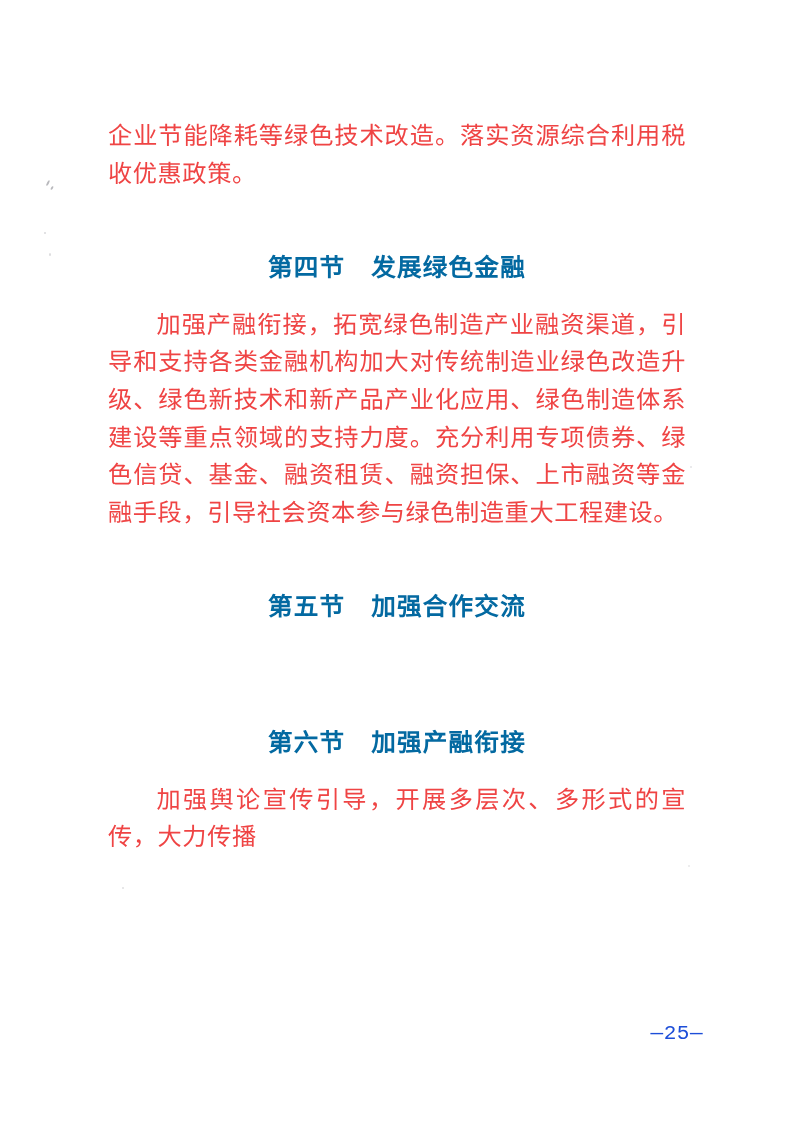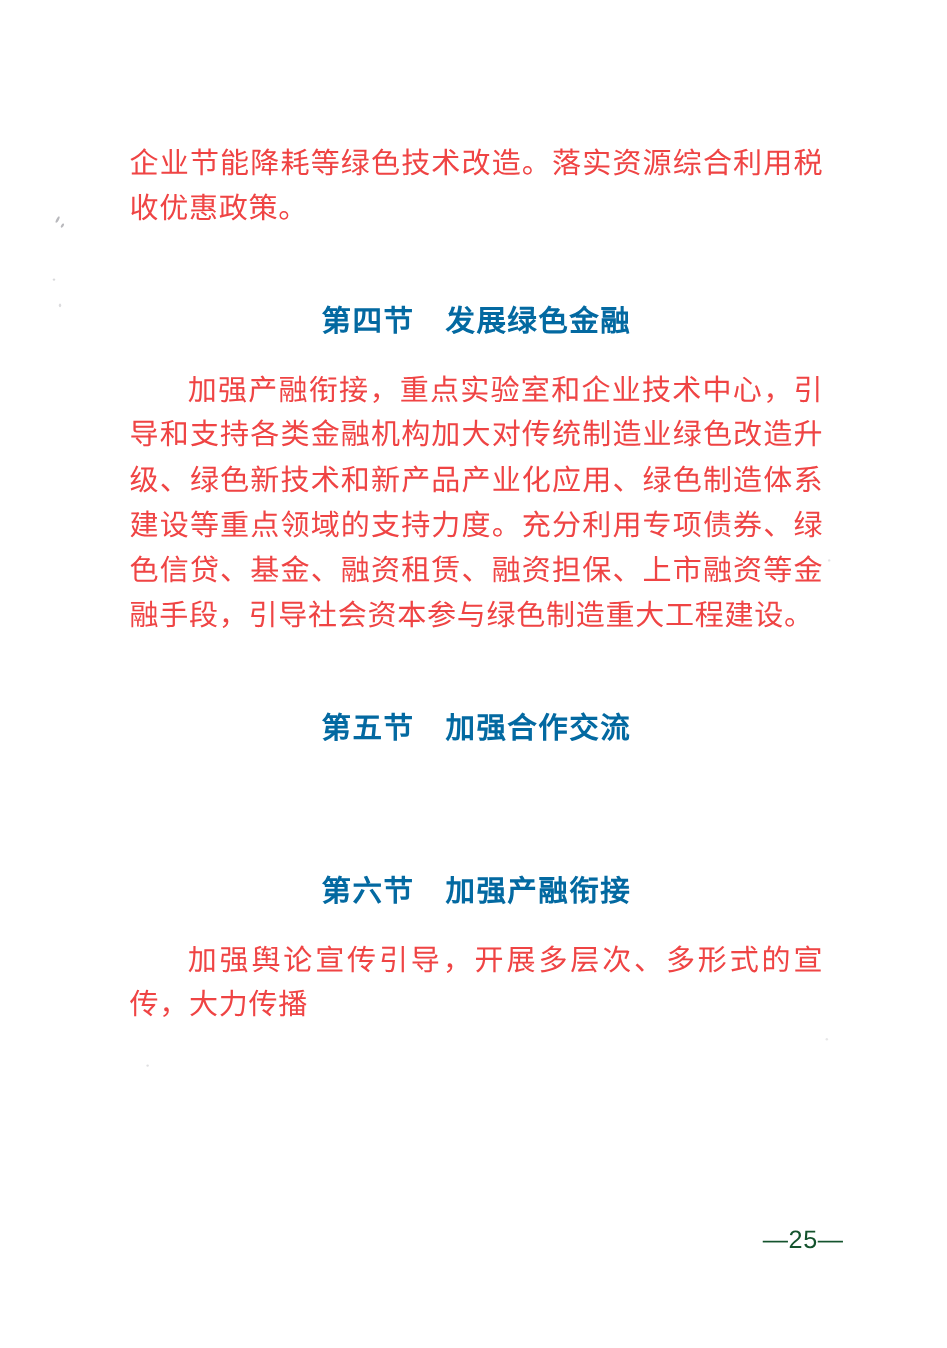--- a/index.html
+++ b/index.html
@@ -74,24 +74,24 @@
   
   .gap-lg { height: 56px; }
   .gap-sm { height: 20px; }
   .gap-xl { height: 78px; }
 
   
   .page-number {
     position: absolute;
     right: 86px;
     top: 1022px;
-    font-family: Liberation Sans, sans-serif;
+    font-family: Liberation Mono, monospace;
     font-size: 21px;
     letter-spacing: 0.5px;
-    color: #14532d;
+    color: #1d4ed8;
     white-space: pre;
   }
 </style>
 </head>
 <body>
 
 <div class="page">
 
   <span class="speck s1"></span>
   <span class="speck s2"></span>
@@ -104,21 +104,21 @@
   <div class="content">
 
     <p class="para flush">企业节能降耗等绿色技术改造。落实资源综合利用税收优惠政策。</p>
 
     <div class="gap-lg"></div>
 
     <h2 class="section-heading">第四节　发展绿色金融</h2>
 
     <div class="gap-sm"></div>
 
-    <p class="para">加强产融衔接，重点实验室和企业技术中心，引导和支持各类金融机构加大对传统制造业绿色改造升级、绿色新技术和新产品产业化应用、绿色制造体系建设等重点领域的支持力度。充分利用专项债券、绿色信贷、基金、融资租赁、融资担保、上市融资等金融手段，引导社会资本参与绿色制造重大工程建设。</p>
+    <p class="para">加强产融衔接，拓宽绿色制造产业融资渠道，引导和支持各类金融机构加大对传统制造业绿色改造升级、绿色新技术和新产品产业化应用、绿色制造体系建设等重点领域的支持力度。充分利用专项债券、绿色信贷、基金、融资租赁、融资担保、上市融资等金融手段，引导社会资本参与绿色制造重大工程建设。</p>
 
     <div class="gap-lg"></div>
 
     <h2 class="section-heading">第五节　加强合作交流</h2>
 
     <div class="gap-sm"></div>
 
 
     <div class="gap-xl"></div>
 

